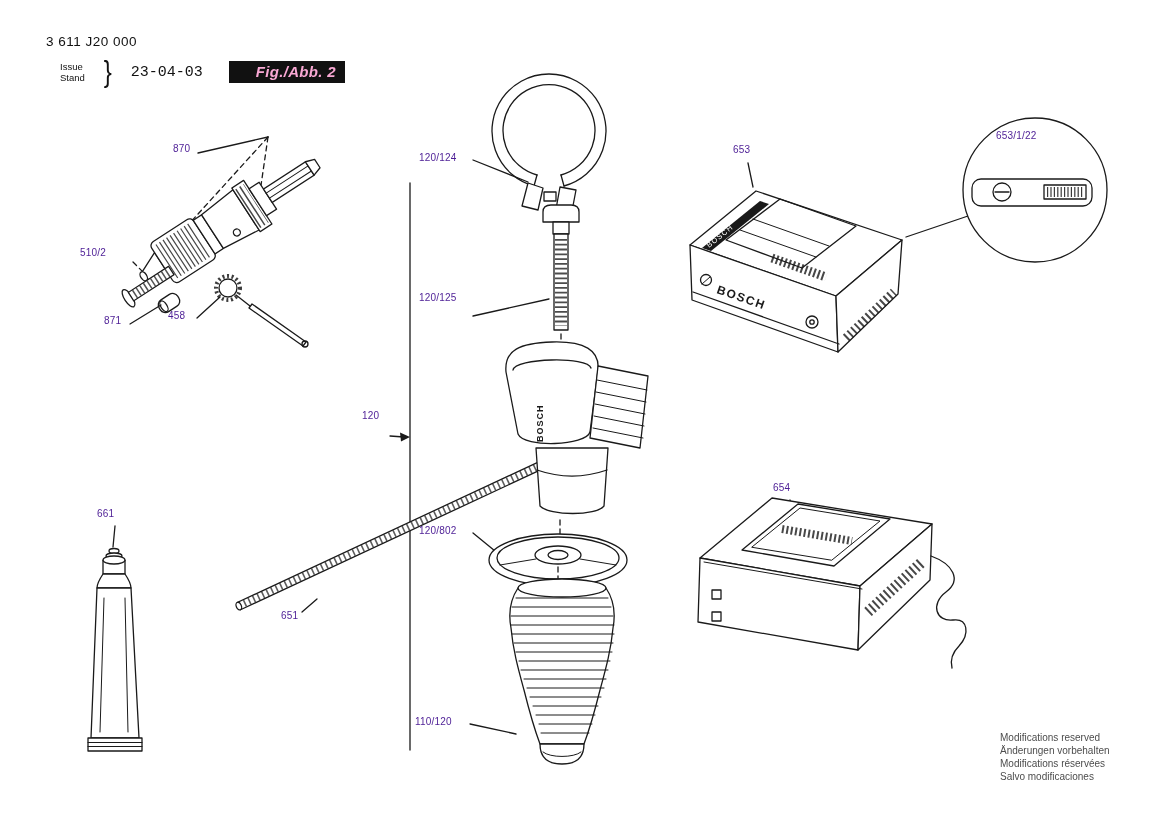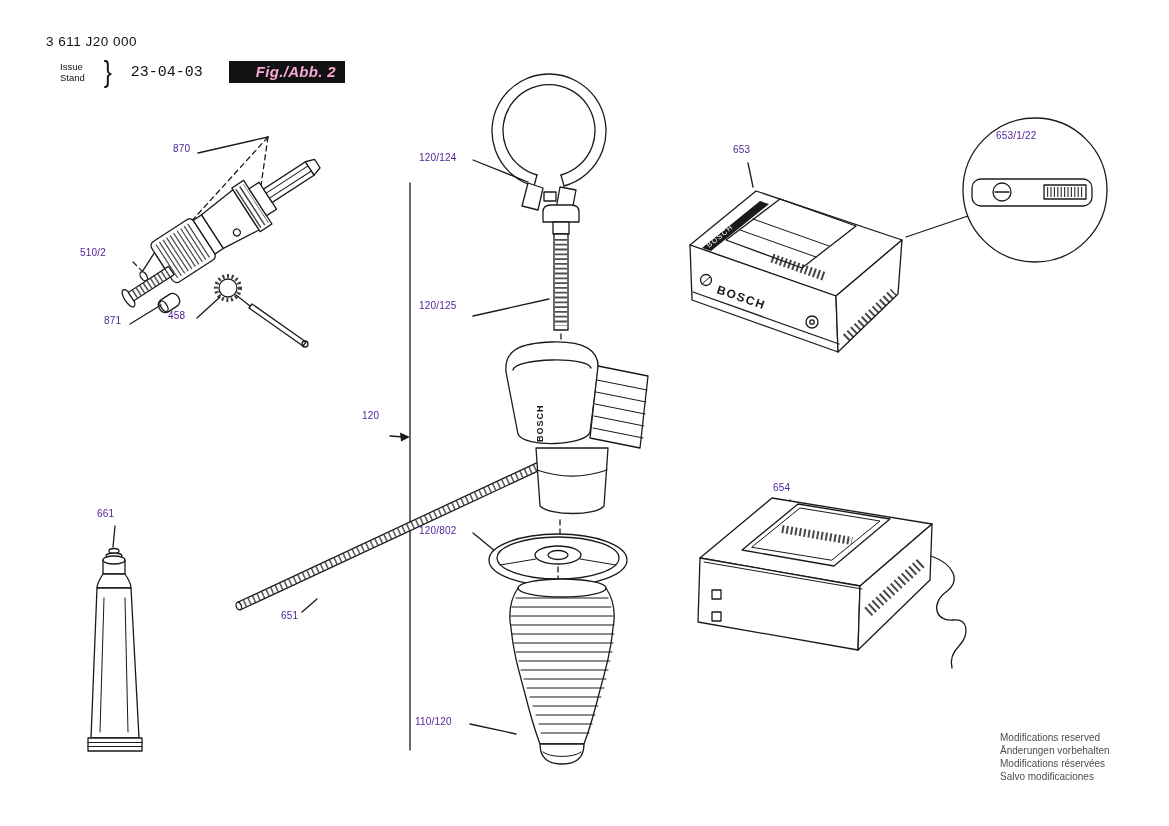--- a/index.html
+++ b/index.html
@@ -234,21 +234,21 @@
   <span class="brace">}</span>
   <span class="hdr-date">23-04-03</span>
   <span class="fig-badge">Fig./Abb. 2</span>
 </div>
 
 <div class="plabel" style="left:173px;top:143px;text-align:center;">870</div>
 <div class="plabel" style="left:80px;top:247px;">510/2</div>
 <div class="plabel" style="left:104px;top:315px;">871</div>
 <div class="plabel" style="left:168px;top:310px;">458</div>
 <div class="plabel" style="left:419px;top:152px;">120/124</div>
-<div class="plabel" style="left:419px;top:300px;">120/125</div>
+<div class="plabel" style="left:419px;top:292px;">120/125</div>
 <div class="plabel" style="left:362px;top:410px;">120</div>
 <div class="plabel" style="left:419px;top:525px;">120/802</div>
 <div class="plabel" style="left:281px;top:610px;">651</div>
 <div class="plabel" style="left:97px;top:508px;">661</div>
 <div class="plabel" style="left:415px;top:716px;">110/120</div>
 <div class="plabel" style="left:733px;top:144px;">653</div>
 <div class="plabel" style="left:996px;top:130px;">653/1/22</div>
 <div class="plabel" style="left:773px;top:482px;">654</div>
 
 <div class="footer-note">

